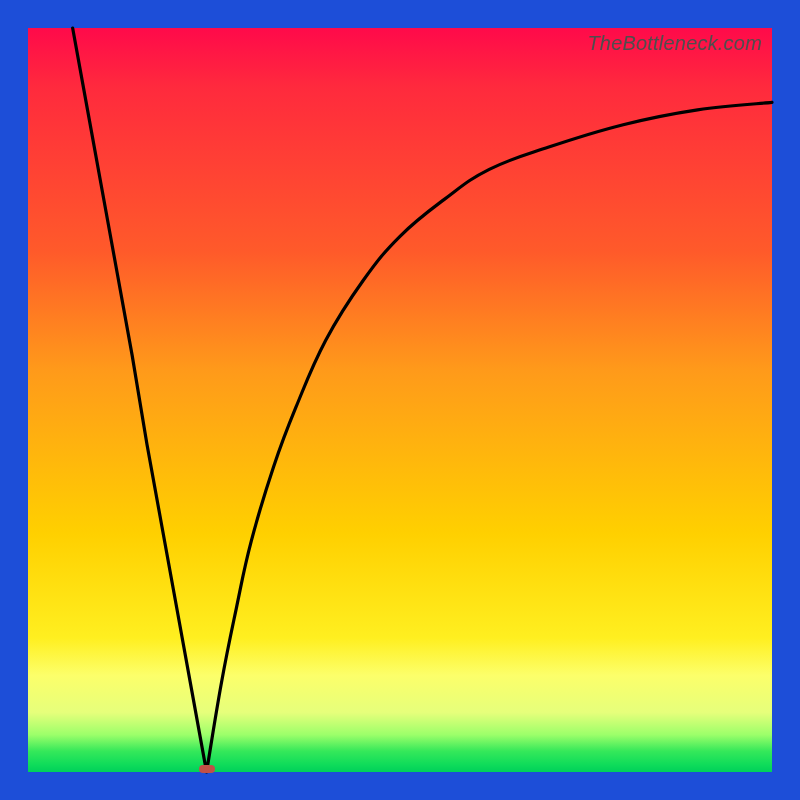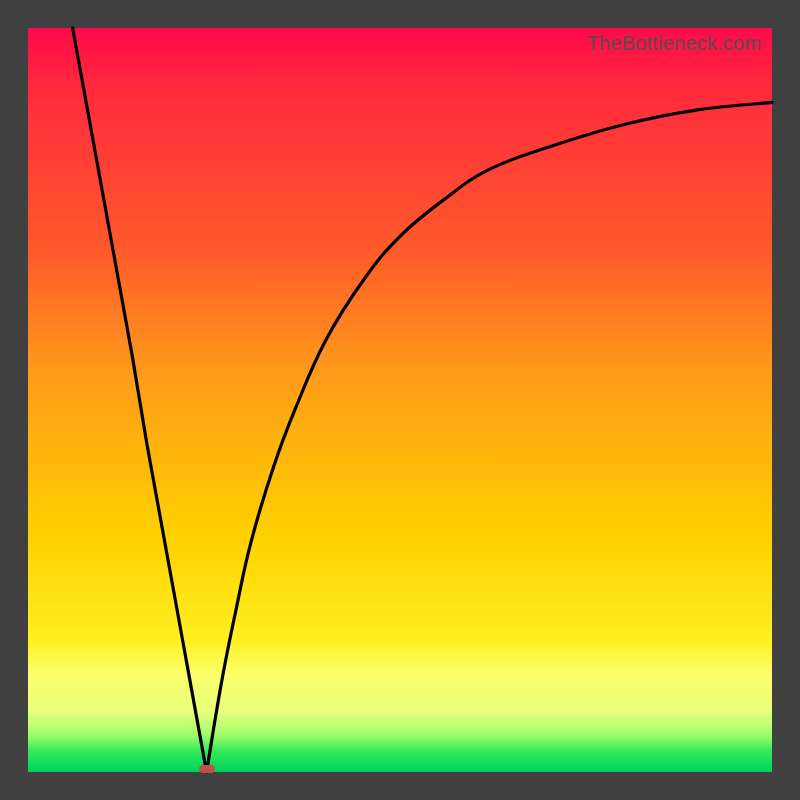--- a/index.html
+++ b/index.html
@@ -8,21 +8,22 @@
     width: 800px;
     height: 800px;
     overflow: hidden;
     background: #000;
     font-family: Arial, Helvetica, sans-serif;
   }
   .frame {
     position: relative;
     width: 800px;
     height: 800px;
-    background: #404040;
+    background: #1d4ed8;
+    font-style: italic;
   }
   .plot {
     position: absolute;
     left: 28px;
     top: 28px;
     width: 744px;
     height: 744px;
     
     background: linear-gradient(
       to bottom,

